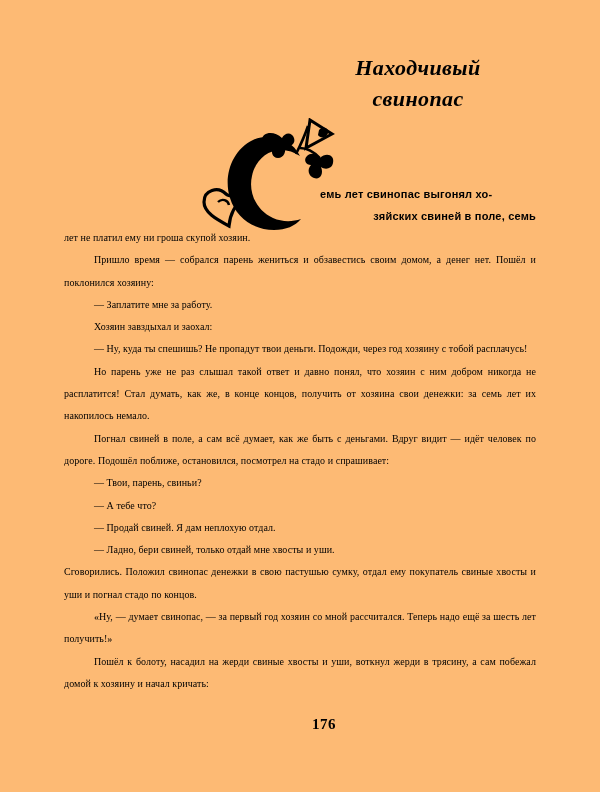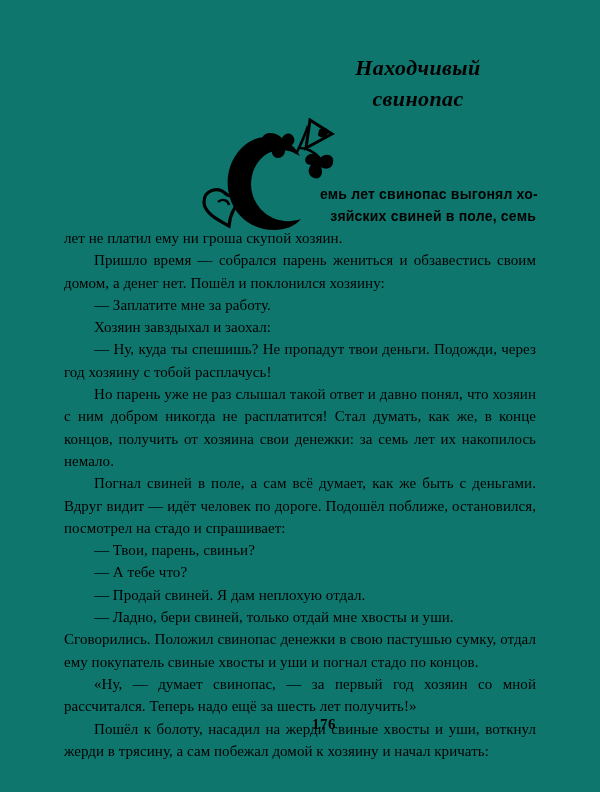--- a/index.html
+++ b/index.html
@@ -10,21 +10,21 @@
   }
   body {
     font-family: "Liberation Serif", "DejaVu Serif", serif;
     color: #000000;
   }
 
   .page {
     position: relative;
     width: 600px;
     height: 792px;
-    background: #0f766e;
+    background: #fdba74;
     overflow: hidden;
     box-sizing: border-box;
   }
 
   
   .title-block {
     position: absolute;
     left: 300px;
     top: 52px;
     width: 236px;
@@ -57,32 +57,32 @@
     width: 472px;
   }
 
   .lead-lines {
     margin-left: 256px;
     width: 216px;
   }
   .lead-lines .ln {
     font-family: "Liberation Sans", "DejaVu Sans", sans-serif;
     font-weight: 700;
-    font-size: 14px;
+    font-size: 11px;
     line-height: 22px;
     letter-spacing: 0.2px;
     text-align: justify;
     white-space: nowrap;
   }
   .lead-lines .ln.last {
     text-align: right;
   }
 
   .para {
-    font-size: 15px;
+    font-size: 10px;
     line-height: 22.3px;
     text-align: justify;
     text-align-last: left;
     margin: 0;
     letter-spacing: 0.05px;
   }
   .para.indent { text-indent: 30px; }
   .para.cont   { text-indent: 0; }
   .para.dlg    { text-indent: 30px; text-align-last: left; }
   .para.full   { text-align: justify; }

